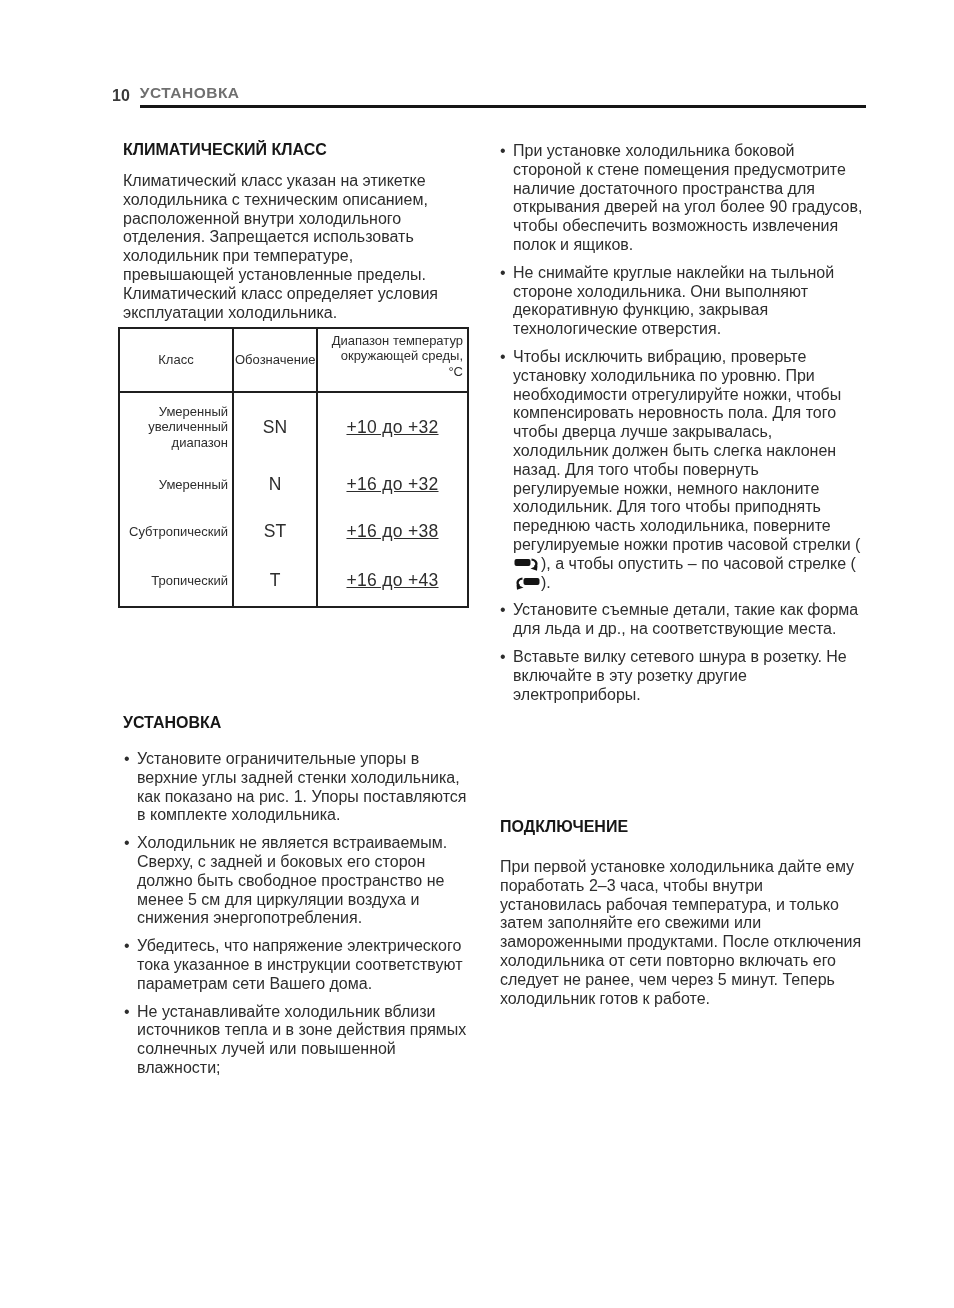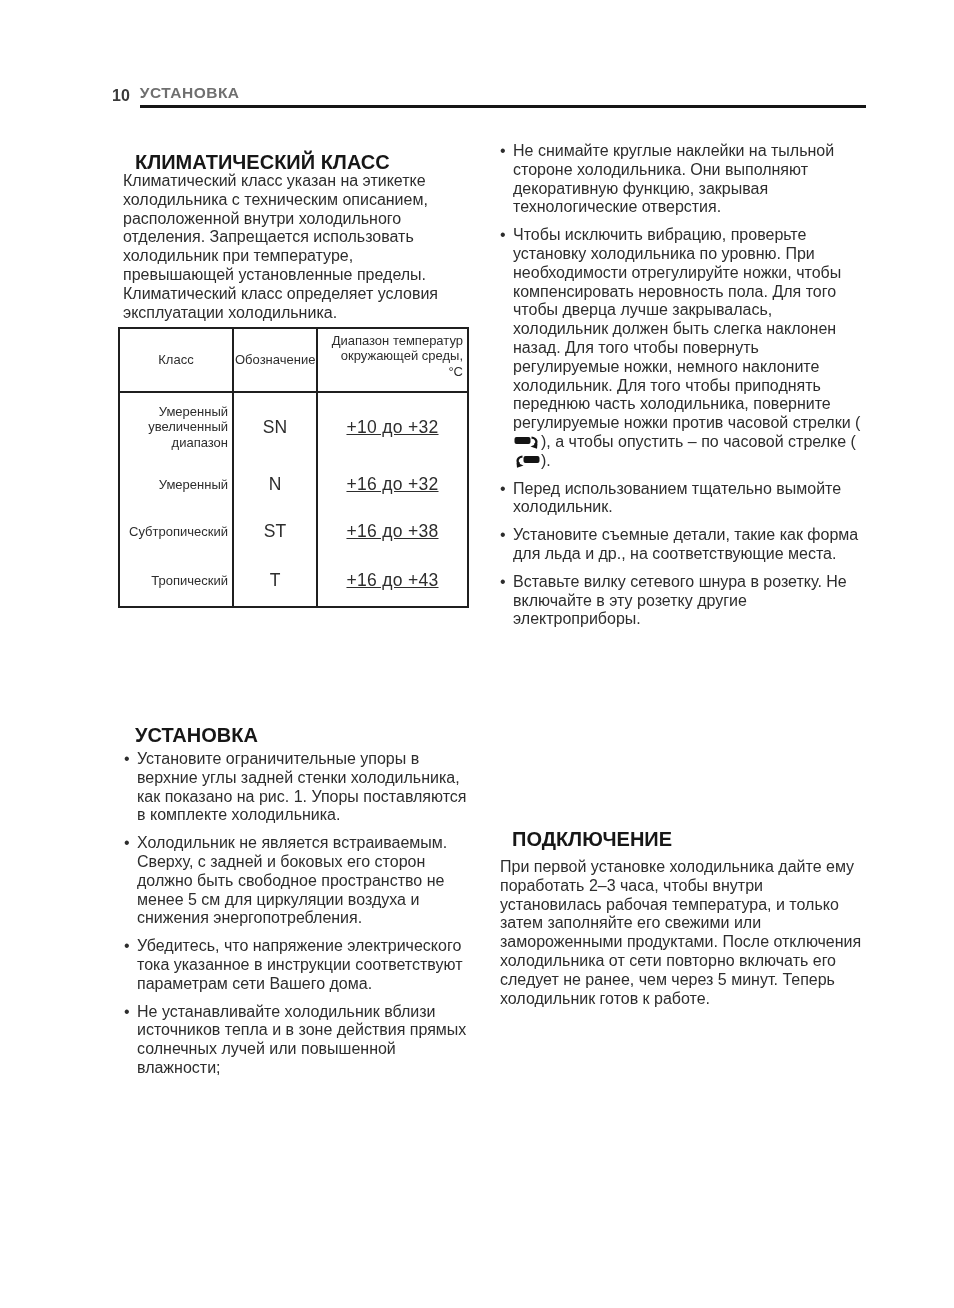--- a/index.html
+++ b/index.html
@@ -21,21 +21,21 @@
   }
   .running-title-box{
     flex:1;border-bottom:3px solid #161616;padding-bottom:3px;
   }
   .running-title{
     font-size:15.5px;font-weight:bold;color:#6f6f6f;
     letter-spacing:0.5px;line-height:17px;
   }
 
   h2.section-title{
-    margin:12px;font-size:20px;font-weight:bold;color:#171717;line-height:22px;
+    margin:0;font-size:16px;font-weight:bold;color:#171717;line-height:22px;
   }
 
   .body-text{
     font-size:16px;line-height:18.8px;color:#2d2d2d;margin:0;
   }
 
   
   ul.bullets{list-style:none;margin:0;padding:0;}
   ul.bullets li{
     position:relative;padding-left:14px;margin:0 0 9px 0;
@@ -123,36 +123,36 @@
 <h2 class="section-title abs" style="left:123px;top:712px;">УСТАНОВКА</h2>
 
 <ul class="bullets abs" style="left:123px;top:750px;width:345px;">
   <li><span>Установите ограничительные упоры в верхние углы задней стенки холодильника, как показано на рис. 1. Упоры поставляются в комплекте холодильника.</span></li>
   <li><span>Холодильник не является встраиваемым. Сверху, с задней и боковых его сторон должно быть свободное пространство не менее 5 см для циркуляции воздуха и снижения энергопотребления.</span></li>
   <li><span>Убедитесь, что напряжение электрического тока указанное в инструкции соответствуют параметрам сети Вашего дома.</span></li>
   <li><span>Не устанавливайте холодильник вблизи источников тепла и в зоне действия прямых солнечных лучей или повышенной влажности;</span></li>
 </ul>
 
 <ul class="bullets abs" style="left:499px;top:142px;width:368px;">
+  <li><span>При установке холодильника боковой стороной к стене помещения предусмотрите наличие достаточного пространства для открывания дверей на угол более 90 градусов, чтобы обеспечить возможность извлечения полок и ящиков.</span></li>
   <li><span>Не снимайте круглые наклейки на тыльной стороне холодильника. Они выполняют декоративную функцию, закрывая технологические отверстия.</span></li>
   <li>
     <span>Чтобы исключить вибрацию, проверьте установку холодильника по уровню. При необходимости отрегулируйте ножки, чтобы компенсировать неровность пола. Для того чтобы дверца лучше закрывалась, холодильник должен быть слегка наклонен назад. Для того чтобы повернуть регулируемые ножки, немного наклоните холодильник. Для того чтобы приподнять переднюю часть холодильника, поверните регулируемые ножки против часовой стрелки (</span><svg class="foot-icon" width="26" height="15" viewBox="0 0 26 15">
         <g>
           <rect x="0.5" y="2" width="16" height="7" rx="2" fill="#141414"></rect>
           <path d="M17.5 2.5 C 22.5 3 24 7.5 20.5 10" fill="none" stroke="#141414" stroke-width="2.2"></path>
           <path d="M23.5 8.5 L16.5 11.5 L23 13.8 Z" fill="#141414"></path>
         </g>
       </svg><span>), а чтобы опустить – по часовой стрелке (</span><svg class="foot-icon" width="26" height="15" viewBox="0 0 26 15">
         <g transform="translate(26,0) scale(-1,1)">
           <rect x="0.5" y="2" width="16" height="7" rx="2" fill="#141414"></rect>
           <path d="M17.5 2.5 C 22.5 3 24 7.5 20.5 10" fill="none" stroke="#141414" stroke-width="2.2"></path>
           <path d="M23.5 8.5 L16.5 11.5 L23 13.8 Z" fill="#141414"></path>
         </g>
       </svg><span>).</span>
   </li>
-  <li><span>Перед использованием тщательно вымойте холодильник.</span></li>
   <li><span>Установите съемные детали, такие как форма для льда и др., на соответствующие места.</span></li>
   <li><span>Вставьте вилку сетевого шнура в розетку. Не включайте в эту розетку другие электроприборы.</span></li>
 </ul>
 
 <h2 class="section-title abs" style="left:500px;top:816px;">ПОДКЛЮЧЕНИЕ</h2>
 
 <p class="body-text abs" style="left:500px;top:858px;width:368px;">При первой установке холодильника дайте ему поработать 2–3 часа, чтобы внутри установилась рабочая температура, и только затем заполняйте его свежими или замороженными продуктами. После отключения холодильника от сети повторно включать его следует не ранее, чем через 5 минут. Теперь холодильник готов к работе.</p>
 
 </body></html>

